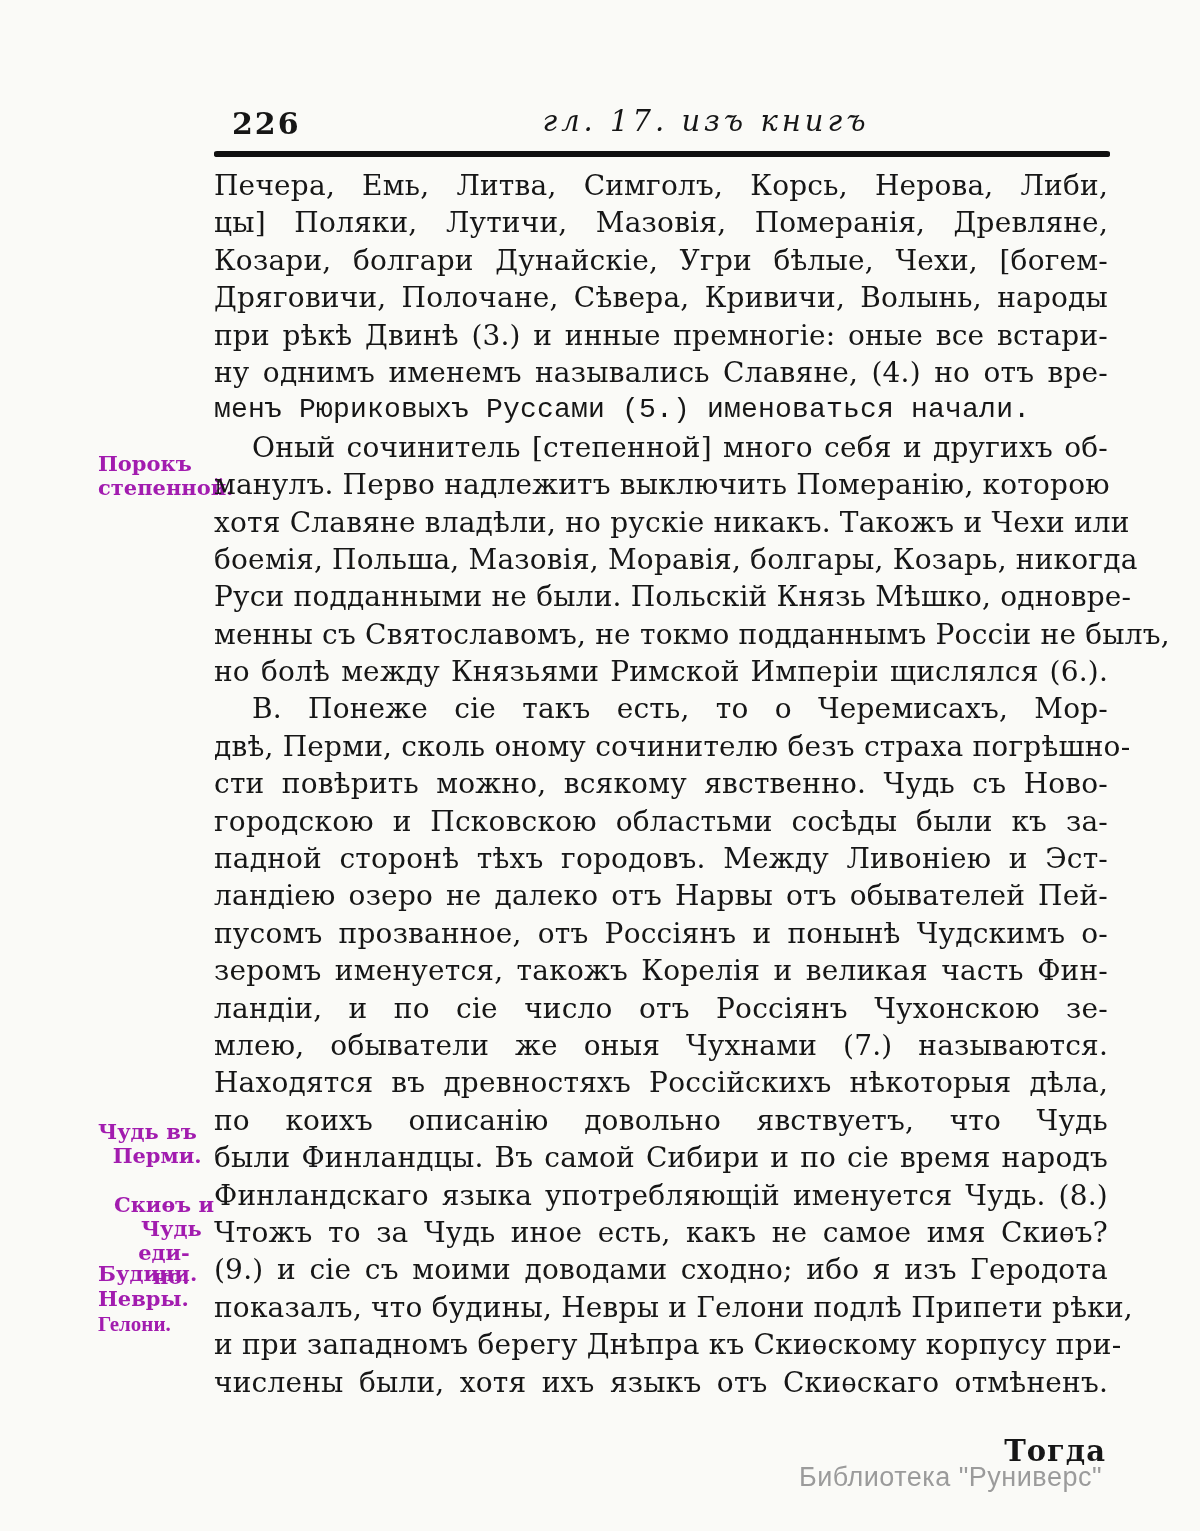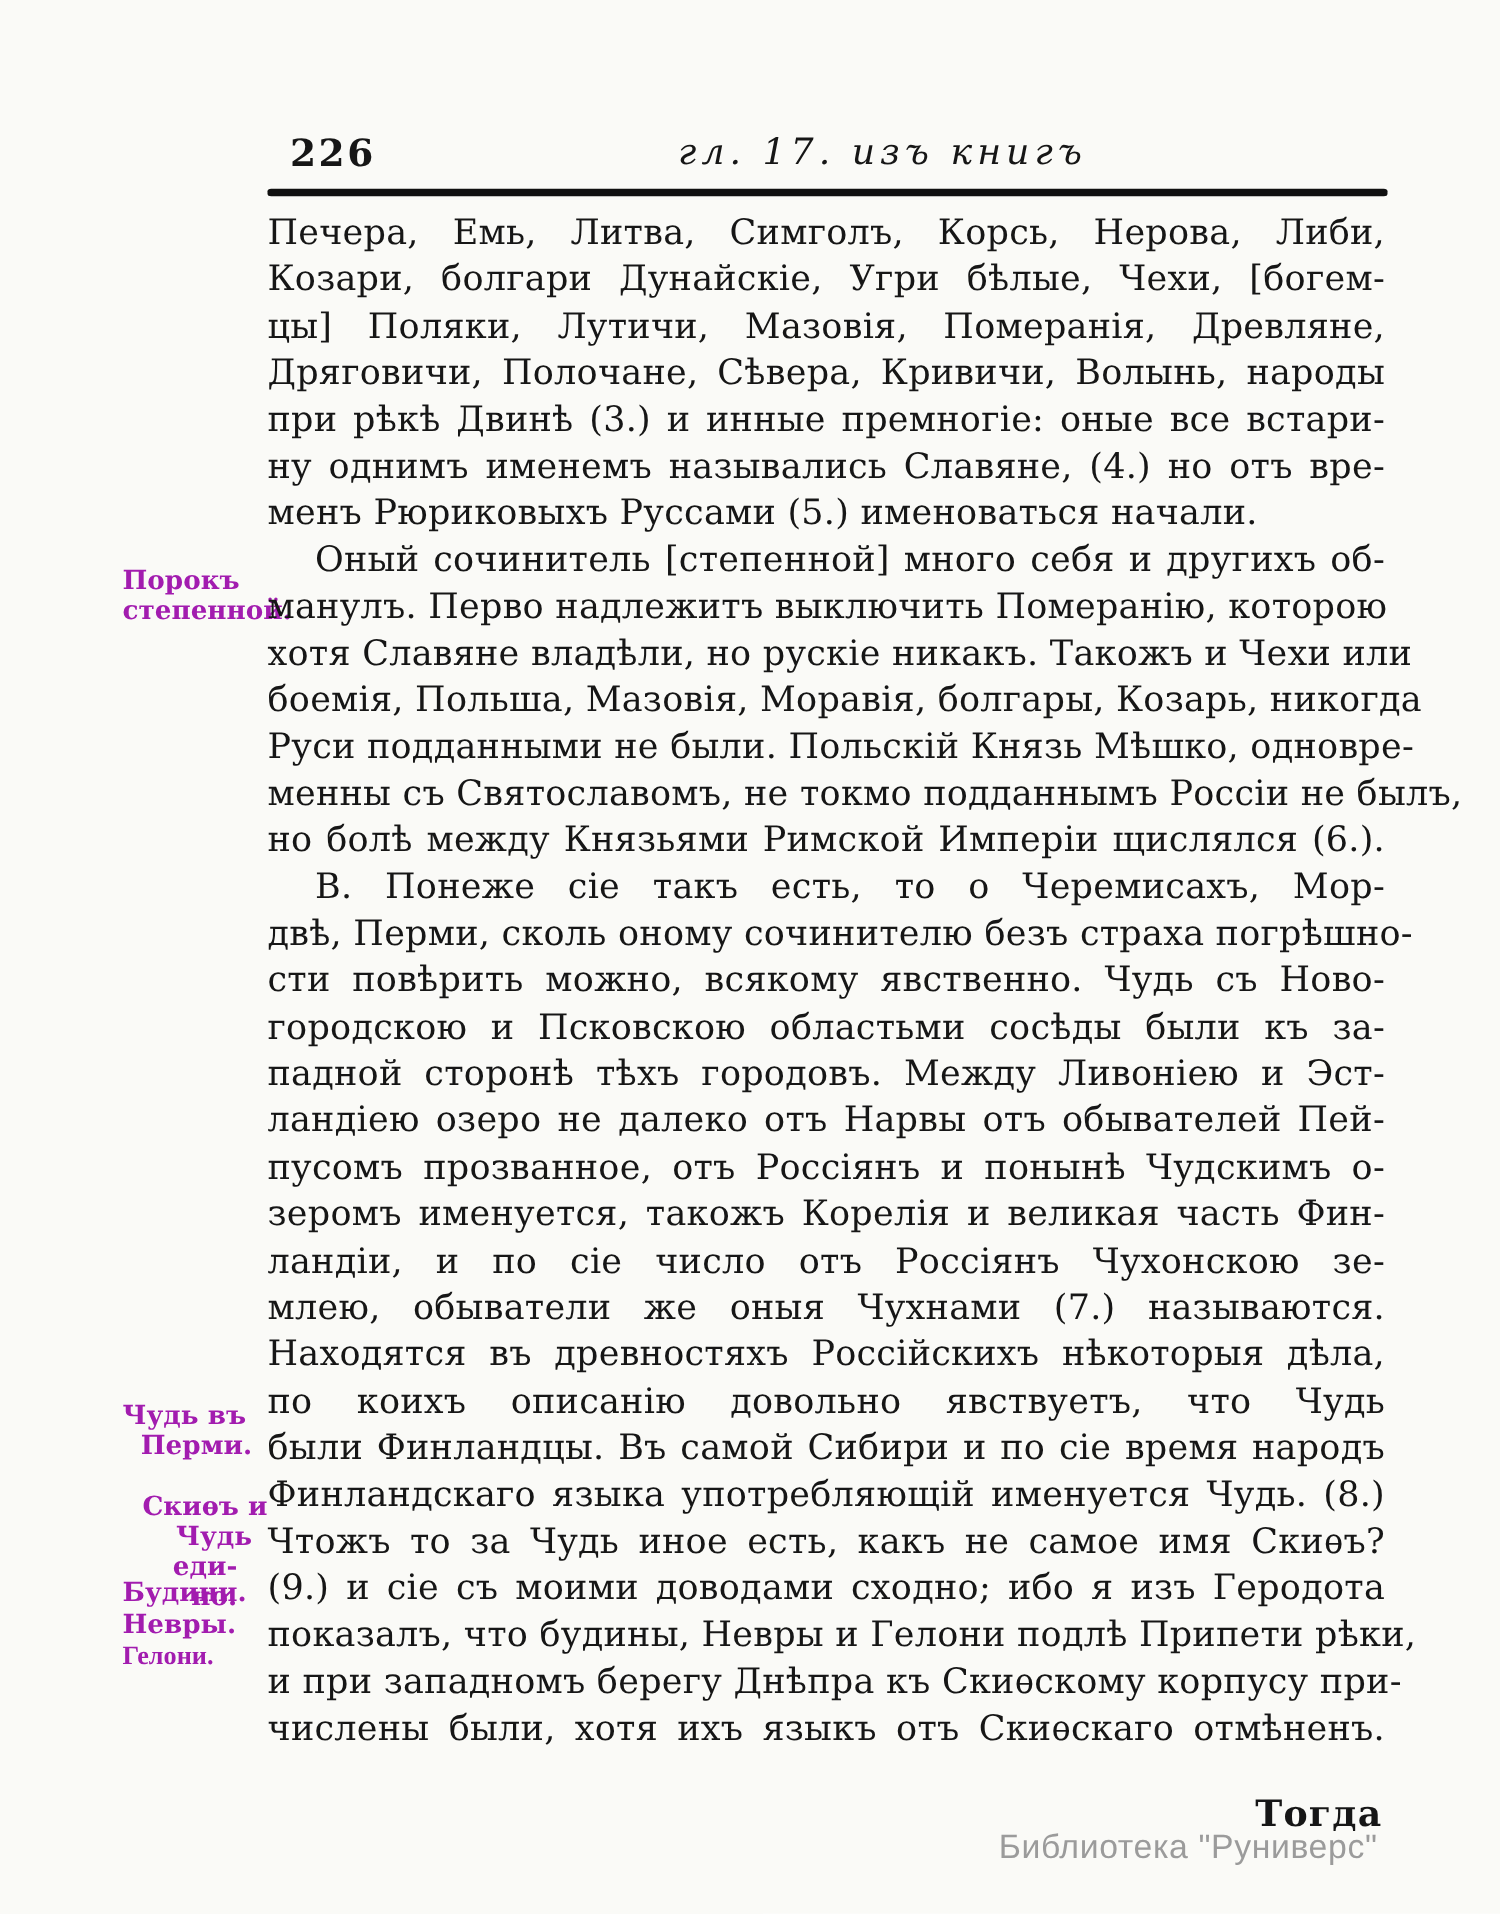--- a/index.html
+++ b/index.html
@@ -33,21 +33,21 @@
     position:absolute;left:214px;top:167px;width:894px;
   }
   .ln{
     height:37.4px;line-height:37.4px;
     font-size:28px;
     text-align:justify;text-align-last:justify;
     white-space:nowrap;
     letter-spacing:0.2px;
   }
   .ln.ind{padding-left:38px;}
-  .ln.nj{text-align-last:left;}
+  .ln.nj{text-align-last:left;font-family:Liberation Mono, monospace;}
   .catchword{
     position:absolute;right:94px;top:1390px;
     font-size:29px;font-weight:bold;letter-spacing:1px;margin-top:44px;
   }
   
   .margin-note{
     position:absolute;left:98px;width:132px;
     font-size:21px;line-height:24px;font-weight:bold;
     white-space:pre-wrap;
     color:#a21caf;
@@ -80,22 +80,22 @@
   Перми.</div>
   <div class="margin-note mn3">Скиѳъ и
   Чудь еди-
   но.</div>
   <div class="margin-note mn4">Будини.</div>
   <div class="margin-note mn5">Невры.</div>
   <div class="margin-note mn6">Гелони.</div>
 
   <div class="body-text">
     <div class="ln">Печера, Емь, Литва, Симголъ, Корсь, Нерова, Либи,</div>
+    <div class="ln">цы] Поляки, Лутичи, Мазовія, Померанія, Древляне,</div>
     <div class="ln">Козари, болгари Дунайскіе, Угри бѣлые, Чехи, [богем-</div>
-    <div class="ln">цы] Поляки, Лутичи, Мазовія, Померанія, Древляне,</div>
     <div class="ln">Дряговичи, Полочане, Сѣвера, Кривичи, Волынь, народы</div>
     <div class="ln">при рѣкѣ Двинѣ (3.) и инные премногіе: оные все встари-</div>
     <div class="ln">ну однимъ именемъ назывались Славяне, (4.) но отъ вре-</div>
     <div class="ln nj">менъ Рюриковыхъ Руссами (5.) именоваться начали.</div>
     <div class="ln ind">Оный сочинитель [степенной] много себя и другихъ об-</div>
     <div class="ln">манулъ. Перво надлежитъ выключить Померанію, которою</div>
     <div class="ln">хотя Славяне владѣли, но рускіе никакъ. Такожъ и Чехи или</div>
     <div class="ln">боемія, Польша, Мазовія, Моравія, болгары, Козарь, никогда</div>
     <div class="ln">Руси подданными не были. Польскій Князь Мѣшко, одновре-</div>
     <div class="ln">менны съ Святославомъ, не токмо подданнымъ Россіи не былъ,</div>

